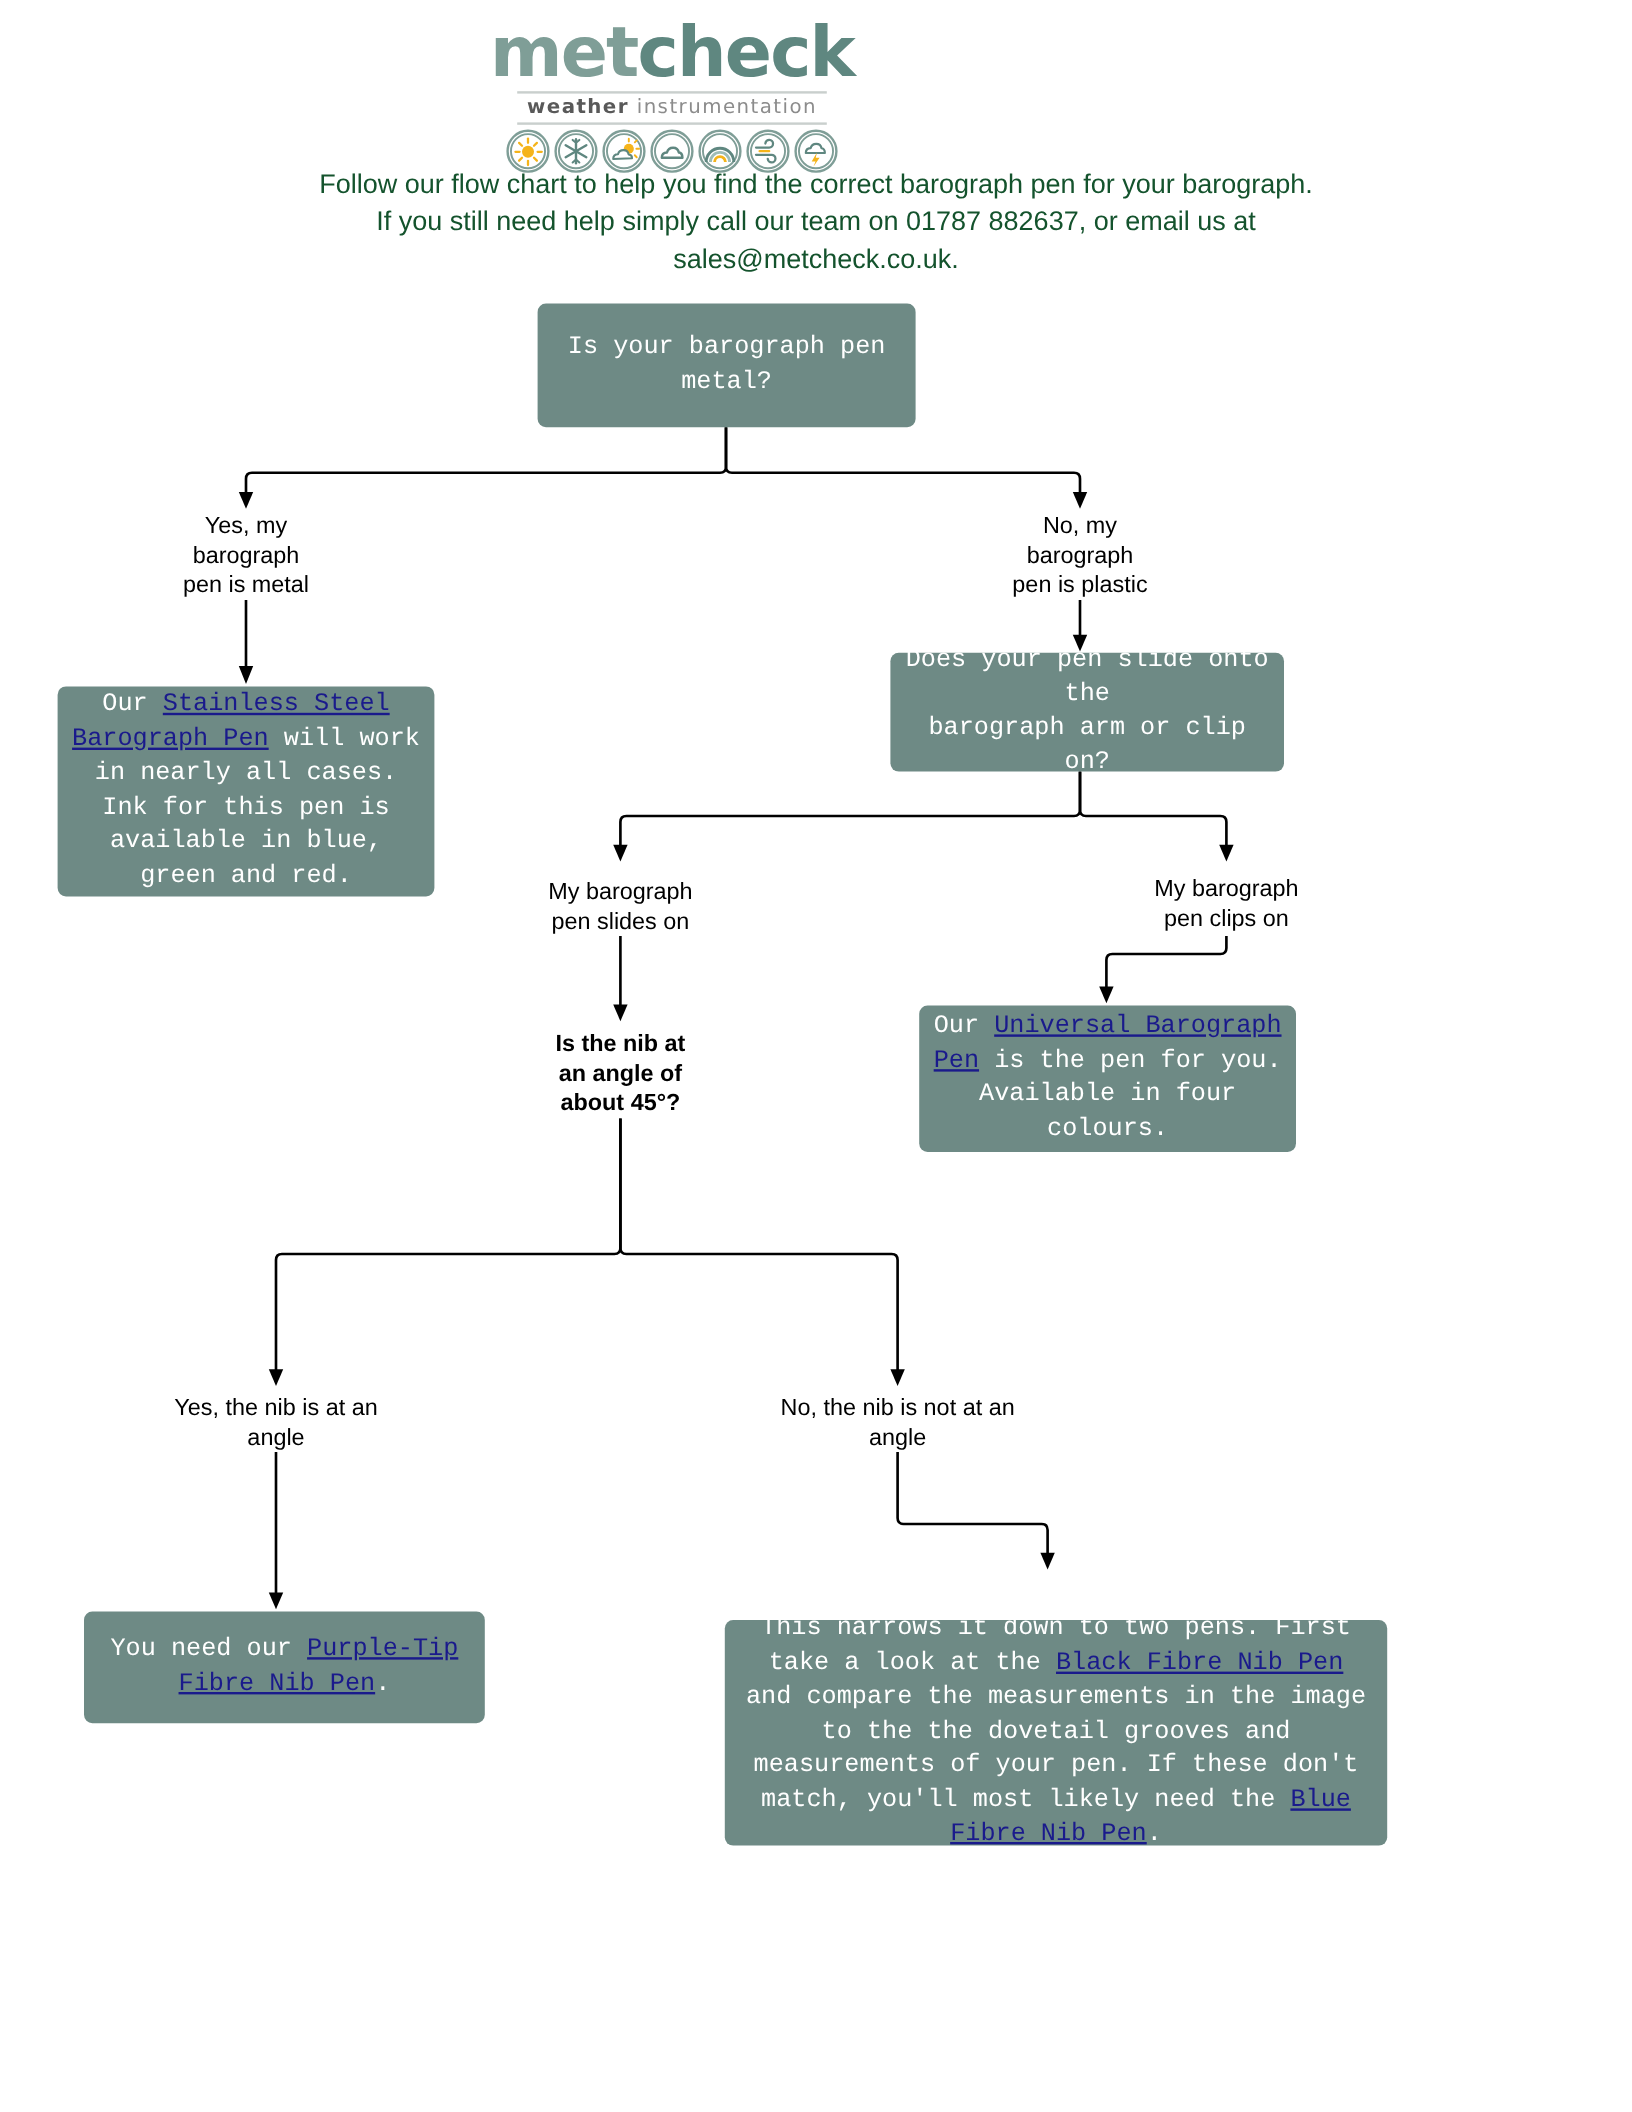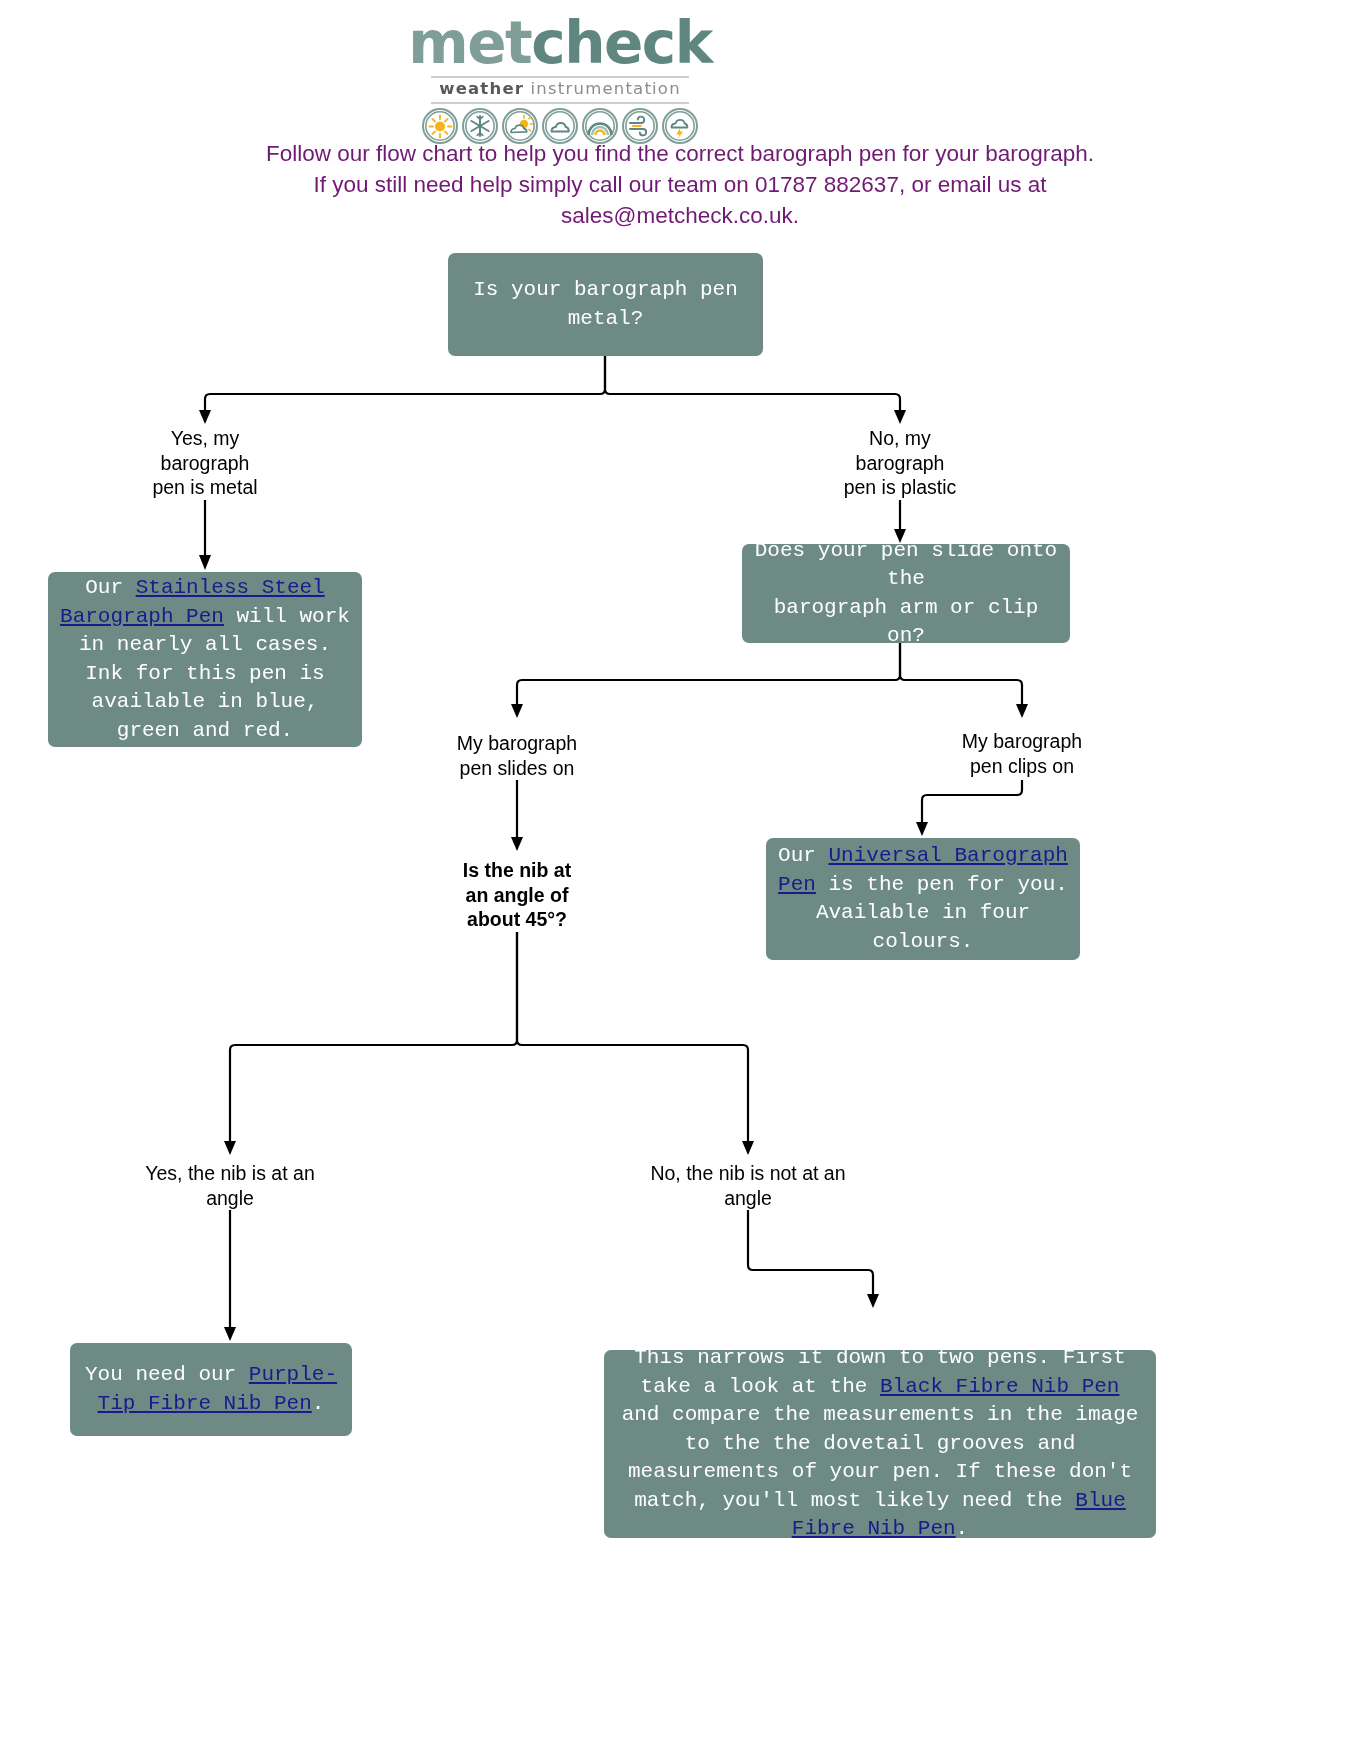--- a/index.html
+++ b/index.html
@@ -65,21 +65,21 @@
   }
 
   
   #intro {
     position: absolute;
     left: 130px; top: 138px;
     width: 1100px;
     text-align: center;
     font-size: 22.5px;
     line-height: 31px;
-    color: #701a75;
+    color: #14532d;
   }
 
   
   .fbox {
     position: absolute;
     background: #6e8a85;
     color: #ffffff;
     border-radius: 7px;
     box-sizing: border-box;
     display: flex;
@@ -284,19 +284,19 @@
 <div class="flabel" style="left:120px; top:1161px; width:220px;">
   <span>Yes, the nib is at an</span><br>
   <span>angle</span>
 </div>
 
 <div class="flabel" style="left:638px; top:1161px; width:220px;">
   <span>No, the nib is not at an</span><br>
   <span>angle</span>
 </div>
 
-<div class="fbox" style="left:70px; top:1343px; width:282px; height:93px;">
+<div class="fbox" style="left:70px; top:1343px; width:334px; height:93px;">
   <span><span>You need our </span><a href="#" class="flink">Purple-Tip Fibre Nib Pen</a><span>.</span></span>
 </div>
 
 <div class="fbox" style="left:604px; top:1310px; width:552px; height:188px;margin-top:40px;">
   <span><span>This narrows it down to two pens. First take a look at the </span><a href="#" class="flink">Black Fibre Nib Pen</a><span> and compare the measurements in the image to the the dovetail grooves and measurements of your pen. If these don't match, you'll most likely need the </span><a href="#" class="flink">Blue Fibre Nib Pen</a><span>.</span></span>
 </div>
 
 </body></html>

